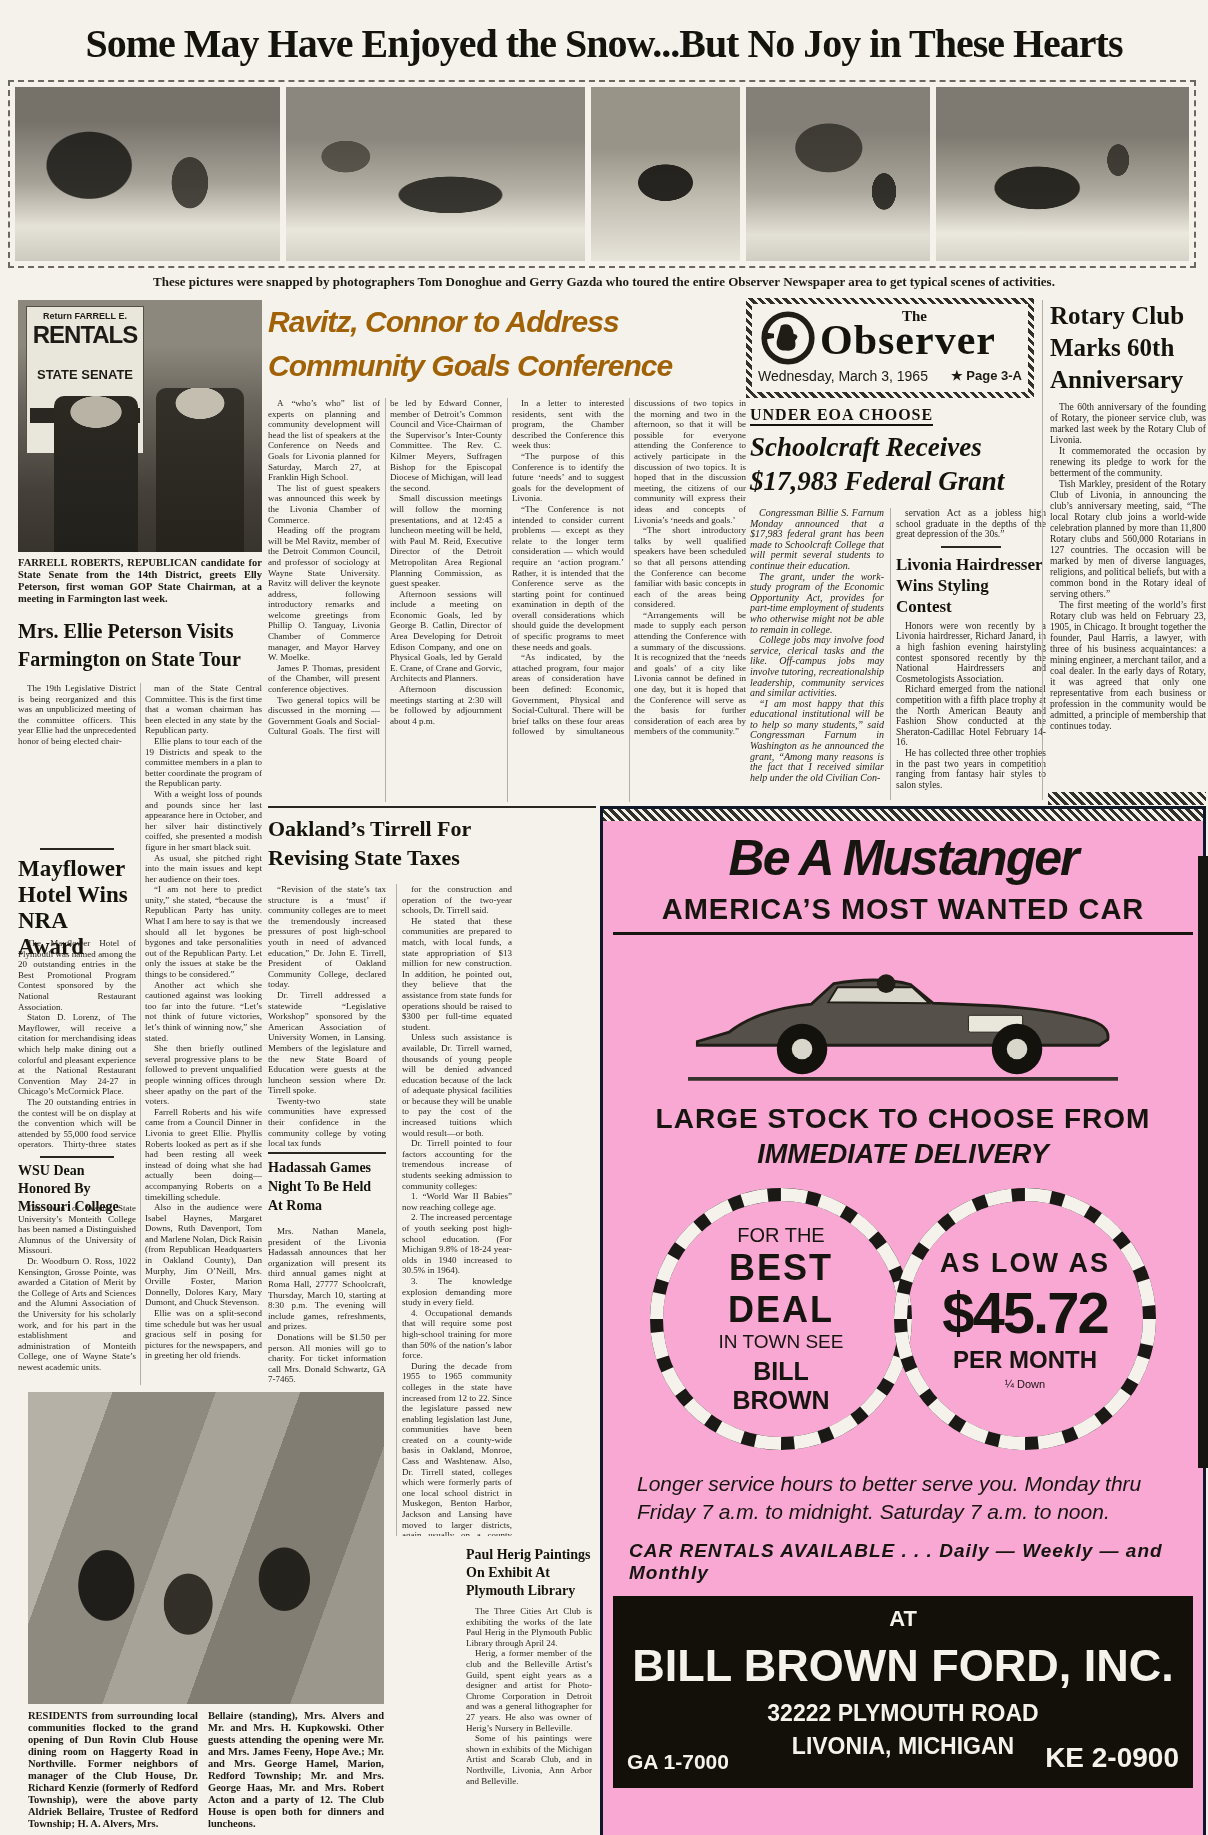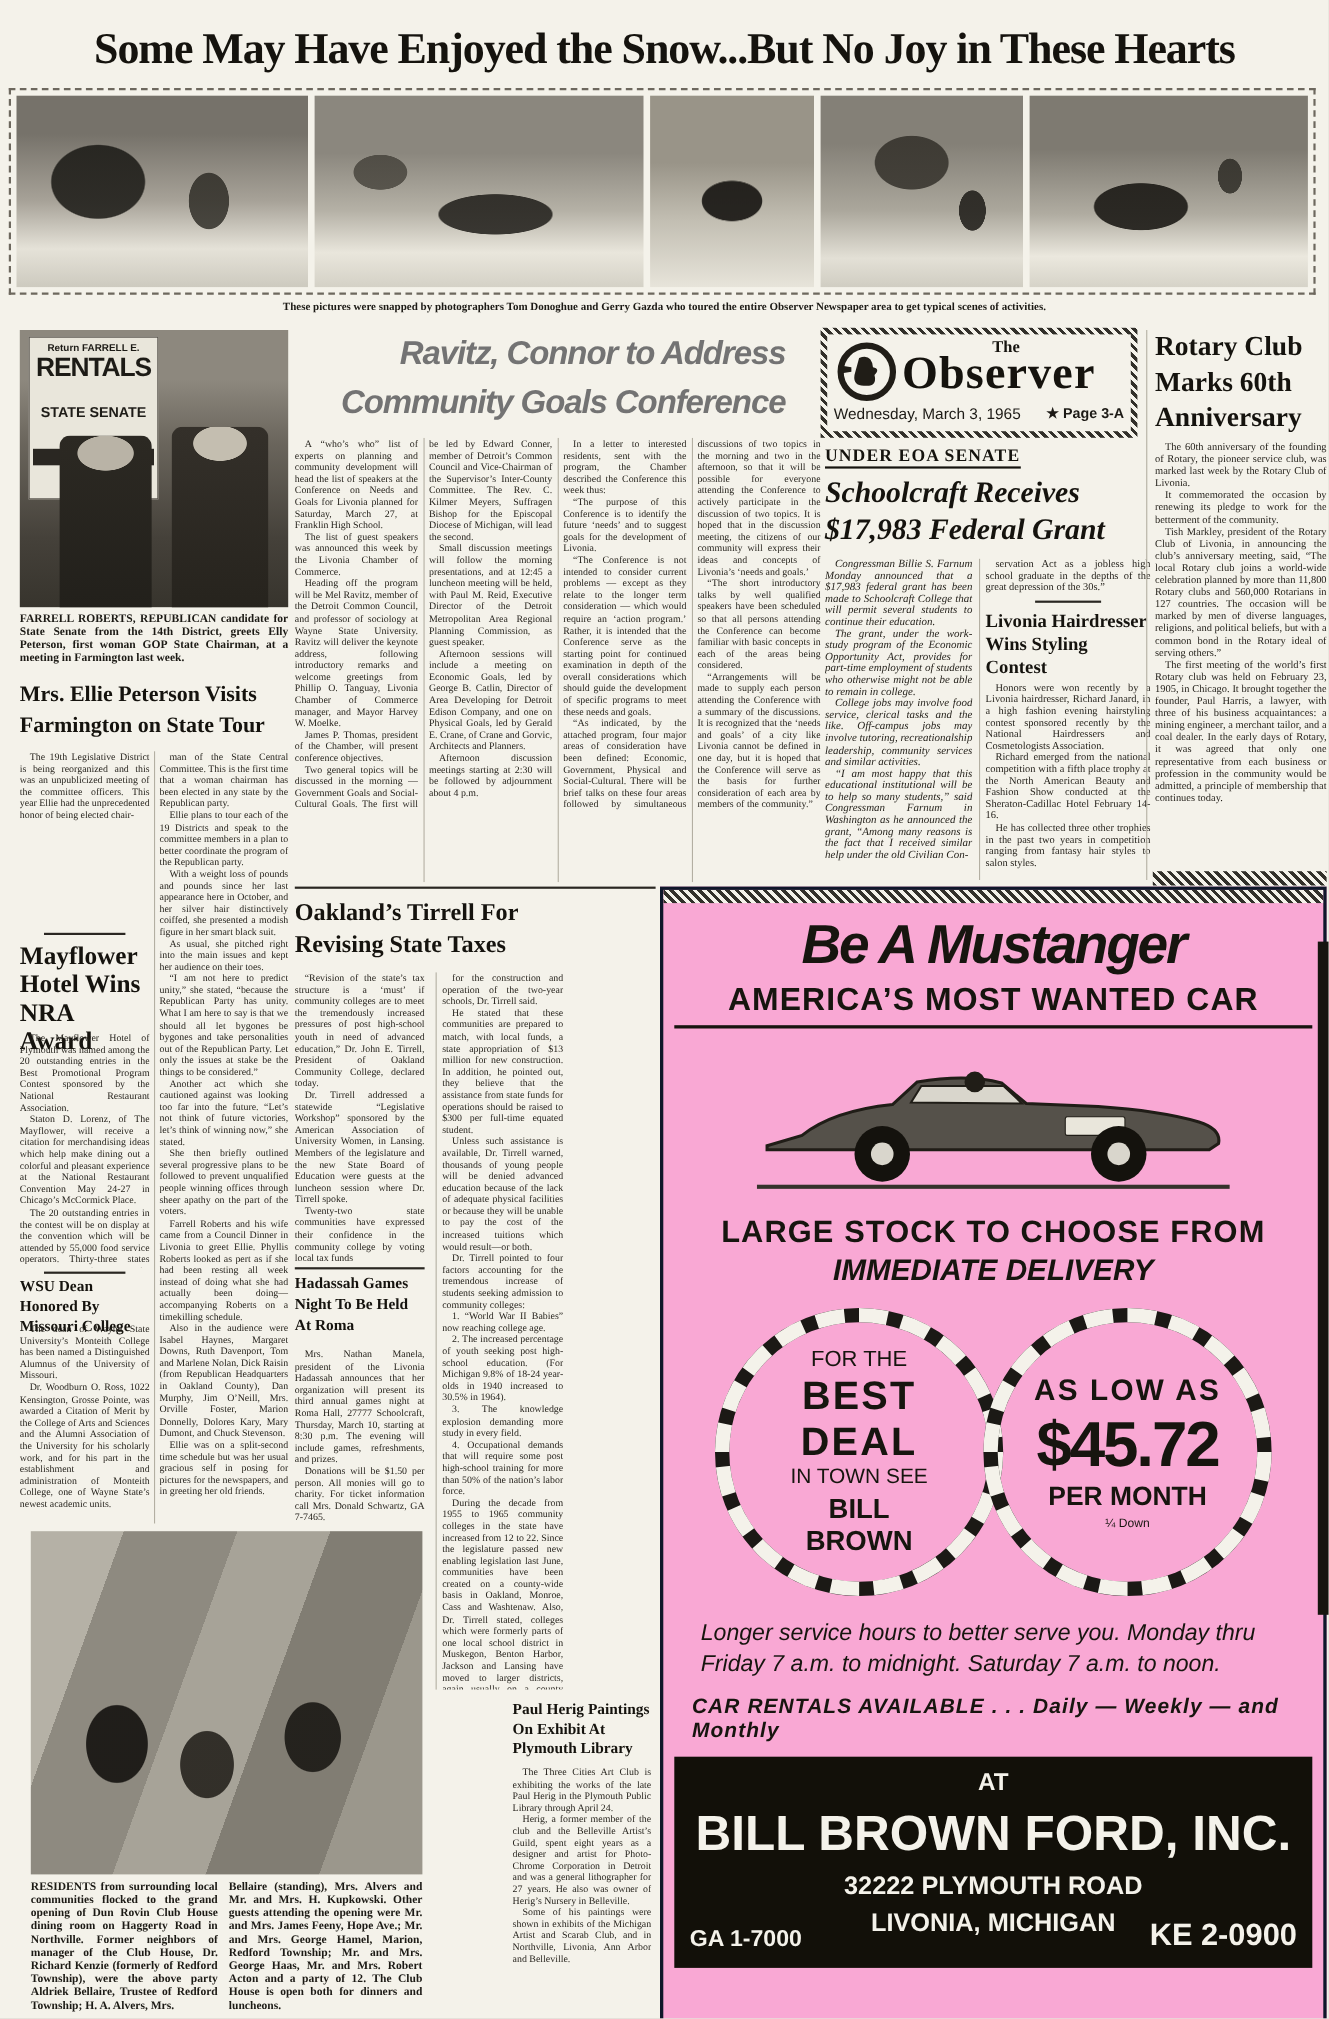--- a/index.html
+++ b/index.html
@@ -32,21 +32,21 @@
 
   <div class="abs hserif" style="left:8px;top:16px;width:1192px;height:58px;font-size:40px;line-height:56px;text-align:center;letter-spacing:-1px;">Some May Have Enjoyed the Snow...But No Joy in These Hearts</div>
 
   <div class="abs" style="left:8px;top:80px;width:1188px;height:188px;border:2px dashed #6d685e;padding:5px;display:flex;gap:6px;box-sizing:border-box;">
     <div class="photo p1" style="flex:23;"></div>
     <div class="photo p2" style="flex:26;"></div>
     <div class="photo p3" style="flex:13;"></div>
     <div class="photo p4" style="flex:16;"></div>
     <div class="photo p5" style="flex:22;"></div>
   </div>
-  <div class="abs" style="left:8px;top:274px;width:1192px;height:18px;font-weight:bold;font-size:10px;text-align:center;">These pictures were snapped by photographers Tom Donoghue and Gerry Gazda who toured the entire Observer Newspaper area to get typical scenes of activities.</div>
+  <div class="abs" style="left:8px;top:274px;width:1192px;height:18px;font-weight:bold;font-size:13px;text-align:center;">These pictures were snapped by photographers Tom Donoghue and Gerry Gazda who toured the entire Observer Newspaper area to get typical scenes of activities.</div>
 
   <div class="abs" style="left:18px;top:300px;width:244px;height:252px;background:linear-gradient(to bottom,#8d887e 0 18%,#6b665d 40%,#45413a 75%,#37342d 100%);overflow:hidden;">
     <div class="abs" style="left:8px;top:6px;width:118px;height:148px;background:#e9e6db;border:1px solid #55514a;padding:4px 3px;box-sizing:border-box;text-align:center;font-family:'Liberation Sans',sans-serif;color:#1d1b16;">
       <div style="font-size:9px;font-weight:bold;">Return FARRELL E.</div>
       <div style="font-size:24px;font-weight:bold;letter-spacing:-1px;">RENTALS</div>
       <div style="font-size:13px;font-weight:bold;margin-top:18px;">STATE SENATE</div>
       <div style="font-size:10px;font-weight:bold;margin-top:26px;background:#2a2722;color:#e9e6db;padding:2px 0;">14th District</div>
     </div>
     <div class="abs" style="left:36px;top:96px;width:84px;height:160px;background:radial-gradient(ellipse 42px 26px at 50% 10%,#b9b3a6 0 60%,transparent 62%),linear-gradient(#2c2923,#22201b);border-radius:10px 10px 0 0;"></div>
     <div class="abs" style="left:138px;top:88px;width:88px;height:168px;background:radial-gradient(ellipse 40px 26px at 50% 9%,#c4beb0 0 60%,transparent 62%),linear-gradient(#34302a,#26231d);border-radius:10px 10px 0 0;"></div>
@@ -78,21 +78,21 @@
       <p>The 20 outstanding entries in the contest will be on display at the convention which will be attended by 55,000 food service operators. Thirty-three states were represented among the entrants.</p>
     </div>
 
   <div class="abs hr" style="left:40px;top:1156px;width:74px;height:2px;"></div>
   <div class="abs hserif" style="left:18px;top:1162px;width:118px;height:38px;font-size:14px;line-height:18px;">WSU Dean Honored By Missouri College</div>
   <div class="abs bt" style="left:18px;top:1203px;width:118px;height:182px;">
       <p>The dean of Wayne State University’s Monteith College has been named a Distinguished Alumnus of the University of Missouri.</p>
       <p>Dr. Woodburn O. Ross, 1022 Kensington, Grosse Pointe, was awarded a Citation of Merit by the College of Arts and Sciences and the Alumni Association of the University for his scholarly work, and for his part in the establishment and administration of Monteith College, one of Wayne State’s newest academic units.</p>
     </div>
 
-  <div class="abs" style="left:268px;top:300px;width:446px;height:92px;font-family:'Liberation Sans',sans-serif;font-weight:bold;font-style:italic;font-size:30px;line-height:44px;color:#737373;letter-spacing:-1px;text-align:right;">Ravitz, Connor to Address Community Goals Conference</div>
+  <div class="abs" style="left:268px;top:300px;width:446px;height:92px;font-family:'Liberation Sans',sans-serif;font-weight:bold;font-style:italic;font-size:30px;line-height:44px;color:#a16207;letter-spacing:-1px;">Ravitz, Connor to Address Community Goals Conference</div>
   <div class="abs bt" style="left:268px;top:398px;width:478px;height:404px;columns:4;column-gap:10px;column-rule:1px solid #b3afa2;">
       <p>A “who’s who” list of experts on planning and community development will head the list of speakers at the Conference on Needs and Goals for Livonia planned for Saturday, March 27, at Franklin High School.</p>
       <p>The list of guest speakers was announced this week by the Livonia Chamber of Commerce.</p>
       <p>Heading off the program will be Mel Ravitz, member of the Detroit Common Council, and professor of sociology at Wayne State University. Ravitz will deliver the keynote address, following introductory remarks and welcome greetings from Phillip O. Tanguay, Livonia Chamber of Commerce manager, and Mayor Harvey W. Moelke.</p>
       <p>James P. Thomas, president of the Chamber, will present conference objectives.</p>
       <p>Two general topics will be discussed in the morning — Government Goals and Social-Cultural Goals. The first will be led by Edward Conner, member of Detroit’s Common Council and Vice-Chairman of the Supervisor’s Inter-County Committee. The Rev. C. Kilmer Meyers, Suffragen Bishop for the Episcopal Diocese of Michigan, will lead the second.</p>
       <p>Small discussion meetings will follow the morning presentations, and at 12:45 a luncheon meeting will be held, with Paul M. Reid, Executive Director of the Detroit Metropolitan Area Regional Planning Commission, as guest speaker.</p>
       <p>Afternoon sessions will include a meeting on Economic Goals, led by George B. Catlin, Director of Area Developing for Detroit Edison Company, and one on Physical Goals, led by Gerald E. Crane, of Crane and Gorvic, Architects and Planners.</p>
       <p>Afternoon discussion meetings starting at 2:30 will be followed by adjournment about 4 p.m.</p>
       <p>In a letter to interested residents, sent with the program, the Chamber described the Conference this week thus:</p>
@@ -112,21 +112,21 @@
         <path d="M4 16 q-4 2 0 5 l6 -1 0 -3 z" fill="#201d17"></path>
       </svg>
       <span class="abs hserif" style="left:150px;top:4px;font-size:15px;">The</span>
       <span class="abs hserif" style="left:68px;top:12px;font-size:42px;letter-spacing:1px;">Observer</span>
       <span class="abs" style="left:6px;top:64px;font-family:'Liberation Sans',sans-serif;font-size:14px;color:#1c1a15;">Wednesday, March 3, 1965</span>
       <span class="abs" style="right:6px;top:64px;font-family:'Liberation Sans',sans-serif;font-weight:bold;font-size:13px;">★ Page 3-A</span>
     </div>
   </div>
 
   <div class="abs hserif" style="left:750px;top:406px;width:290px;height:20px;font-size:16px;letter-spacing:1px;">
-    <span style="border-bottom:2px solid #15130e;padding-bottom:1px;">UNDER EOA SENATE</span>
+    <span style="border-bottom:2px solid #15130e;padding-bottom:1px;">UNDER EOA CHOOSE</span>
   </div>
   <div class="abs hserif" style="left:750px;top:430px;width:296px;height:70px;font-size:27px;line-height:34px;font-style:italic;">
     <div>Schoolcraft Receives</div>
     <div>$17,983 Federal Grant</div>
   </div>
   <div class="abs bt" style="left:750px;top:508px;width:134px;height:292px;font-size:10px;font-style:italic;">
       <p>Congressman Billie S. Farnum Monday announced that a $17,983 federal grant has been made to Schoolcraft College that will permit several students to continue their education.</p>
       <p>The grant, under the work-study program of the Economic Opportunity Act, provides for part-time employment of students who otherwise might not be able to remain in college.</p>
       <p>College jobs may involve food service, clerical tasks and the like. Off-campus jobs may involve tutoring, recreationalship leadership, community services and similar activities.</p>
       <p>“I am most happy that this educational institutional will be to help so many students,” said Congressman Farnum in Washington as he announced the grant, “Among many reasons is the fact that I received similar help under the old Civilian Con-</p>

